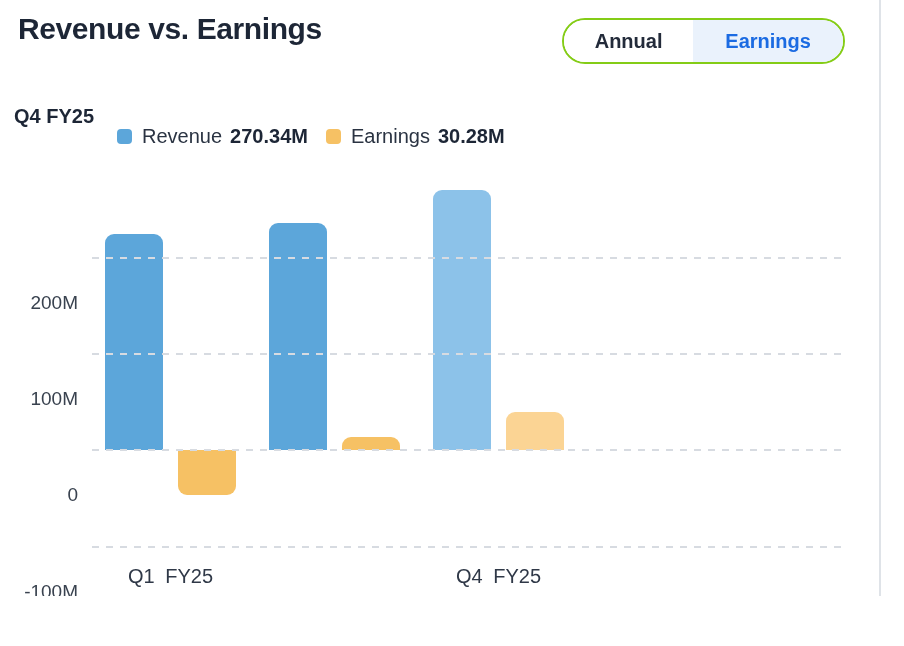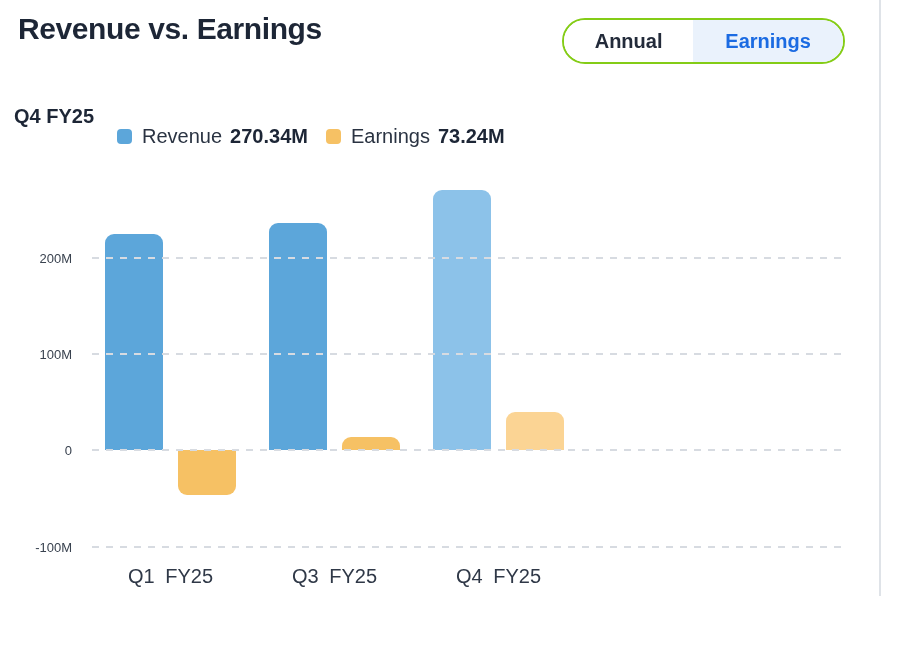--- a/index.html
+++ b/index.html
@@ -36,22 +36,22 @@
           align-items:center;font-size:20px;color:#2A3342;}
   .legend .period{font-weight:700;font-size:20px;color:var(--text-dark);margin-right:23px;}
   .legend .item{display:flex;align-items:center;margin-right:18px;margin-top:40px;}
   .swatch{width:15px;height:15px;border-radius:4px;margin-right:10px;flex:none;}
   .legend .lname{margin-right:8px;}
   .legend .lval{font-weight:700;color:var(--text-dark);}
 
   
   .chart{position:absolute;left:0;top:185px;width:848px;height:375px;display:flex;}
   .yaxis{position:relative;width:86px;flex:none;}
-  .ytick{position:absolute;right:14px;transform:translateY(-50%);
-         font-size:13px;color:var(--text-axis);white-space:nowrap;}
+  .ytick{position:absolute;right:8px;transform:translateY(-50%);
+         font-size:19px;color:var(--text-axis);white-space:nowrap;margin-top:45px;}
   .plot{position:relative;flex:1;margin-left:6px;}
   .gridline{position:absolute;left:0;right:0;height:2px;transform:translateY(-50%);
             background:repeating-linear-gradient(to right,var(--grid) 0 7px,transparent 7px 14px);}
   .groups{position:absolute;left:13px;top:0;bottom:0;right:0;display:flex;gap:33px;}
   .group{position:relative;width:131px;flex:none;height:100%;}
   .bar{position:absolute;width:58px;}
   .bar.pos{border-radius:9px 9px 0 0;}
   .bar.neg{border-radius:0 0 9px 9px;}
   .xlabel{position:absolute;top:calc(100% + 5px);left:0;width:100%;text-align:center;
           font-size:20px;color:#2F3847;word-spacing:5px;white-space:nowrap;}
@@ -73,42 +73,41 @@
     <div class="legend">
       <span class="period">Q4 FY25</span>
       <span class="item">
         <span class="swatch" style="background-color: rgb(92, 166, 218);"></span>
         <span class="lname">Revenue</span>
         <span class="lval">270.34M</span>
       </span>
       <span class="item">
         <span class="swatch" style="background-color: rgb(246, 193, 100);"></span>
         <span class="lname">Earnings</span>
-        <span class="lval">73.24M</span>
+        <span class="lval">30.28M</span>
       </span>
     </div>
 
     <div class="chart">
       <div class="yaxis">
           <div class="ytick" style="top: 19.4872%;">200M</div>
           <div class="ytick" style="top: 45.1282%;">100M</div>
           <div class="ytick" style="top: 70.7692%;">0</div>
           <div class="ytick" style="top: 96.4103%;">-100M</div>
         </div>
       <div class="plot">
         <div class="groups">
             <div class="group">
               <div class="bar pos" style="left: 0px; top: 13.0769%; height: 57.6923%; background-color: rgb(92, 166, 218);"></div>
               <div class="bar neg" style="left: 73px; top: 70.7692%; height: 11.7949%; background-color: rgb(246, 193, 100);"></div>
               <div class="xlabel">Q1 FY25</div>
             </div>
             <div class="group">
               <div class="bar pos" style="left: 0px; top: 10%; height: 60.7692%; background-color: rgb(92, 166, 218);"></div>
               <div class="bar pos" style="left: 73px; top: 67.1795%; height: 3.58974%; background-color: rgb(246, 193, 100);"></div>
-              <div class="xlabel">Q3 FY25</div>
             </div>
             <div class="group">
               <div class="bar pos" style="left: 0px; top: 1.45128%; height: 69.3179%; background-color: rgb(140, 194, 233);"></div>
               <div class="bar pos" style="left: 73px; top: 60.5795%; height: 10.1897%; background-color: rgb(251, 212, 148);"></div>
               <div class="xlabel">Q4 FY25</div>
             </div>
           </div>
       <div class="gridline" style="top: 19.4872%;"></div>
           <div class="gridline" style="top: 45.1282%;"></div>
           <div class="gridline" style="top: 70.7692%;"></div>

